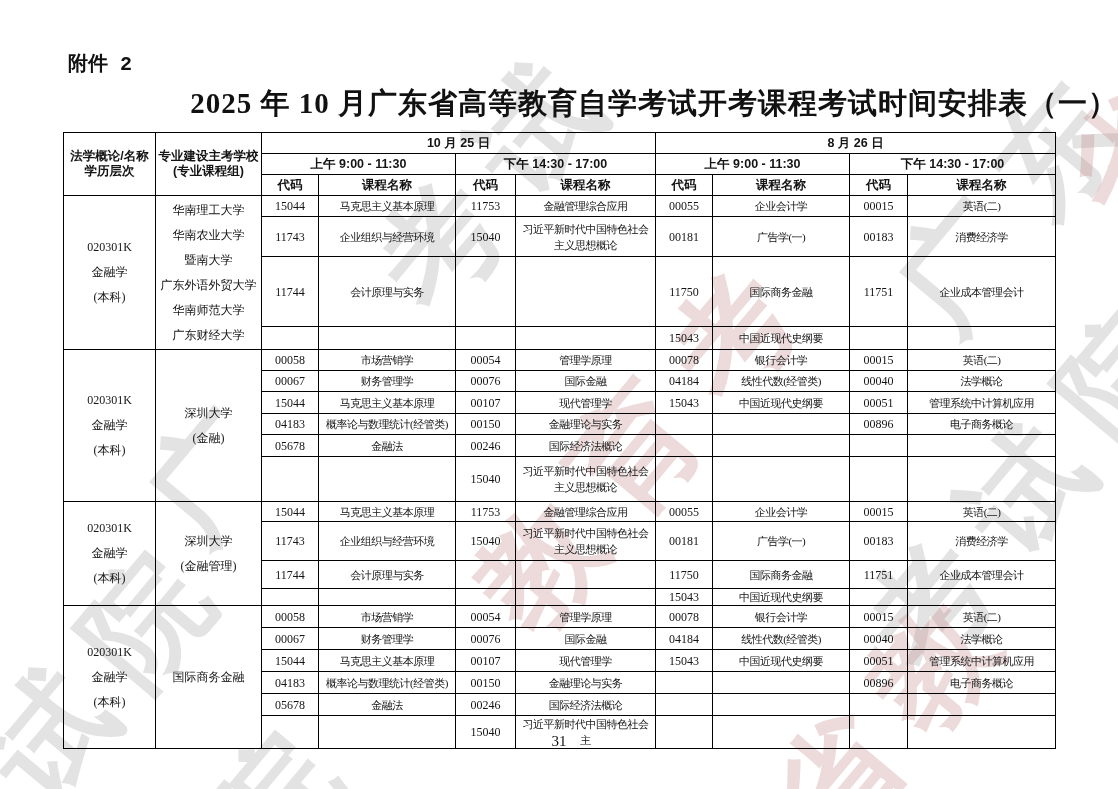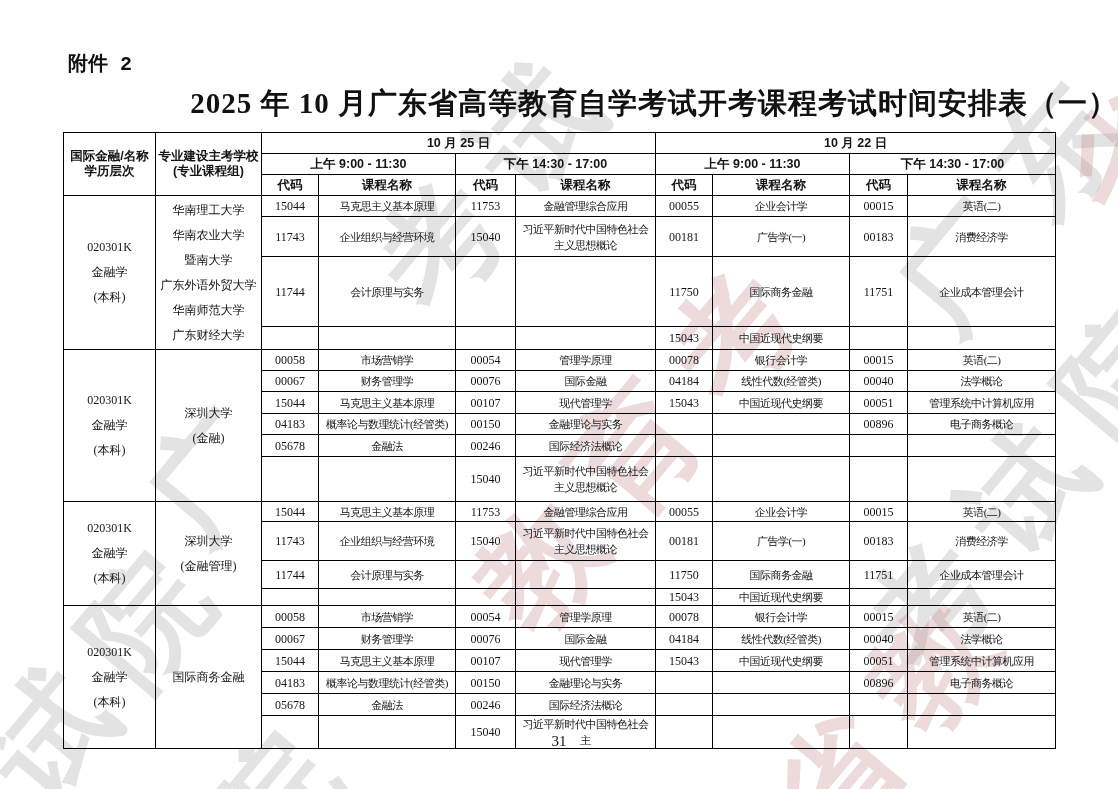--- a/index.html
+++ b/index.html
@@ -74,26 +74,26 @@
       <col style="width:137px">
     <col style="width:60px">
       <col style="width:140px">
     <col style="width:57px">
       <col style="width:137px">
     <col style="width:58px">
       <col style="width:148px">
   </colgroup>
   <thead>
     <tr>
-      <th rowspan="3">国际金融/名称
+      <th rowspan="3">法学概论/名称
 学历层次</th>
       <th rowspan="3">专业建设主考学校
 (专业课程组)</th>
       <th colspan="4">10 月 25 日</th>
-      <th colspan="4">10 月 22 日</th>
+      <th colspan="4">8 月 26 日</th>
     </tr>
     <tr>
       <th colspan="2">上午  9:00 - 11:30</th>
       <th colspan="2">下午  14:30 - 17:00</th>
       <th colspan="2">上午  9:00 - 11:30</th>
       <th colspan="2">下午  14:30 - 17:00</th>
     </tr>
     <tr>
       <th>代码</th>
       <th>课程名称</th>

